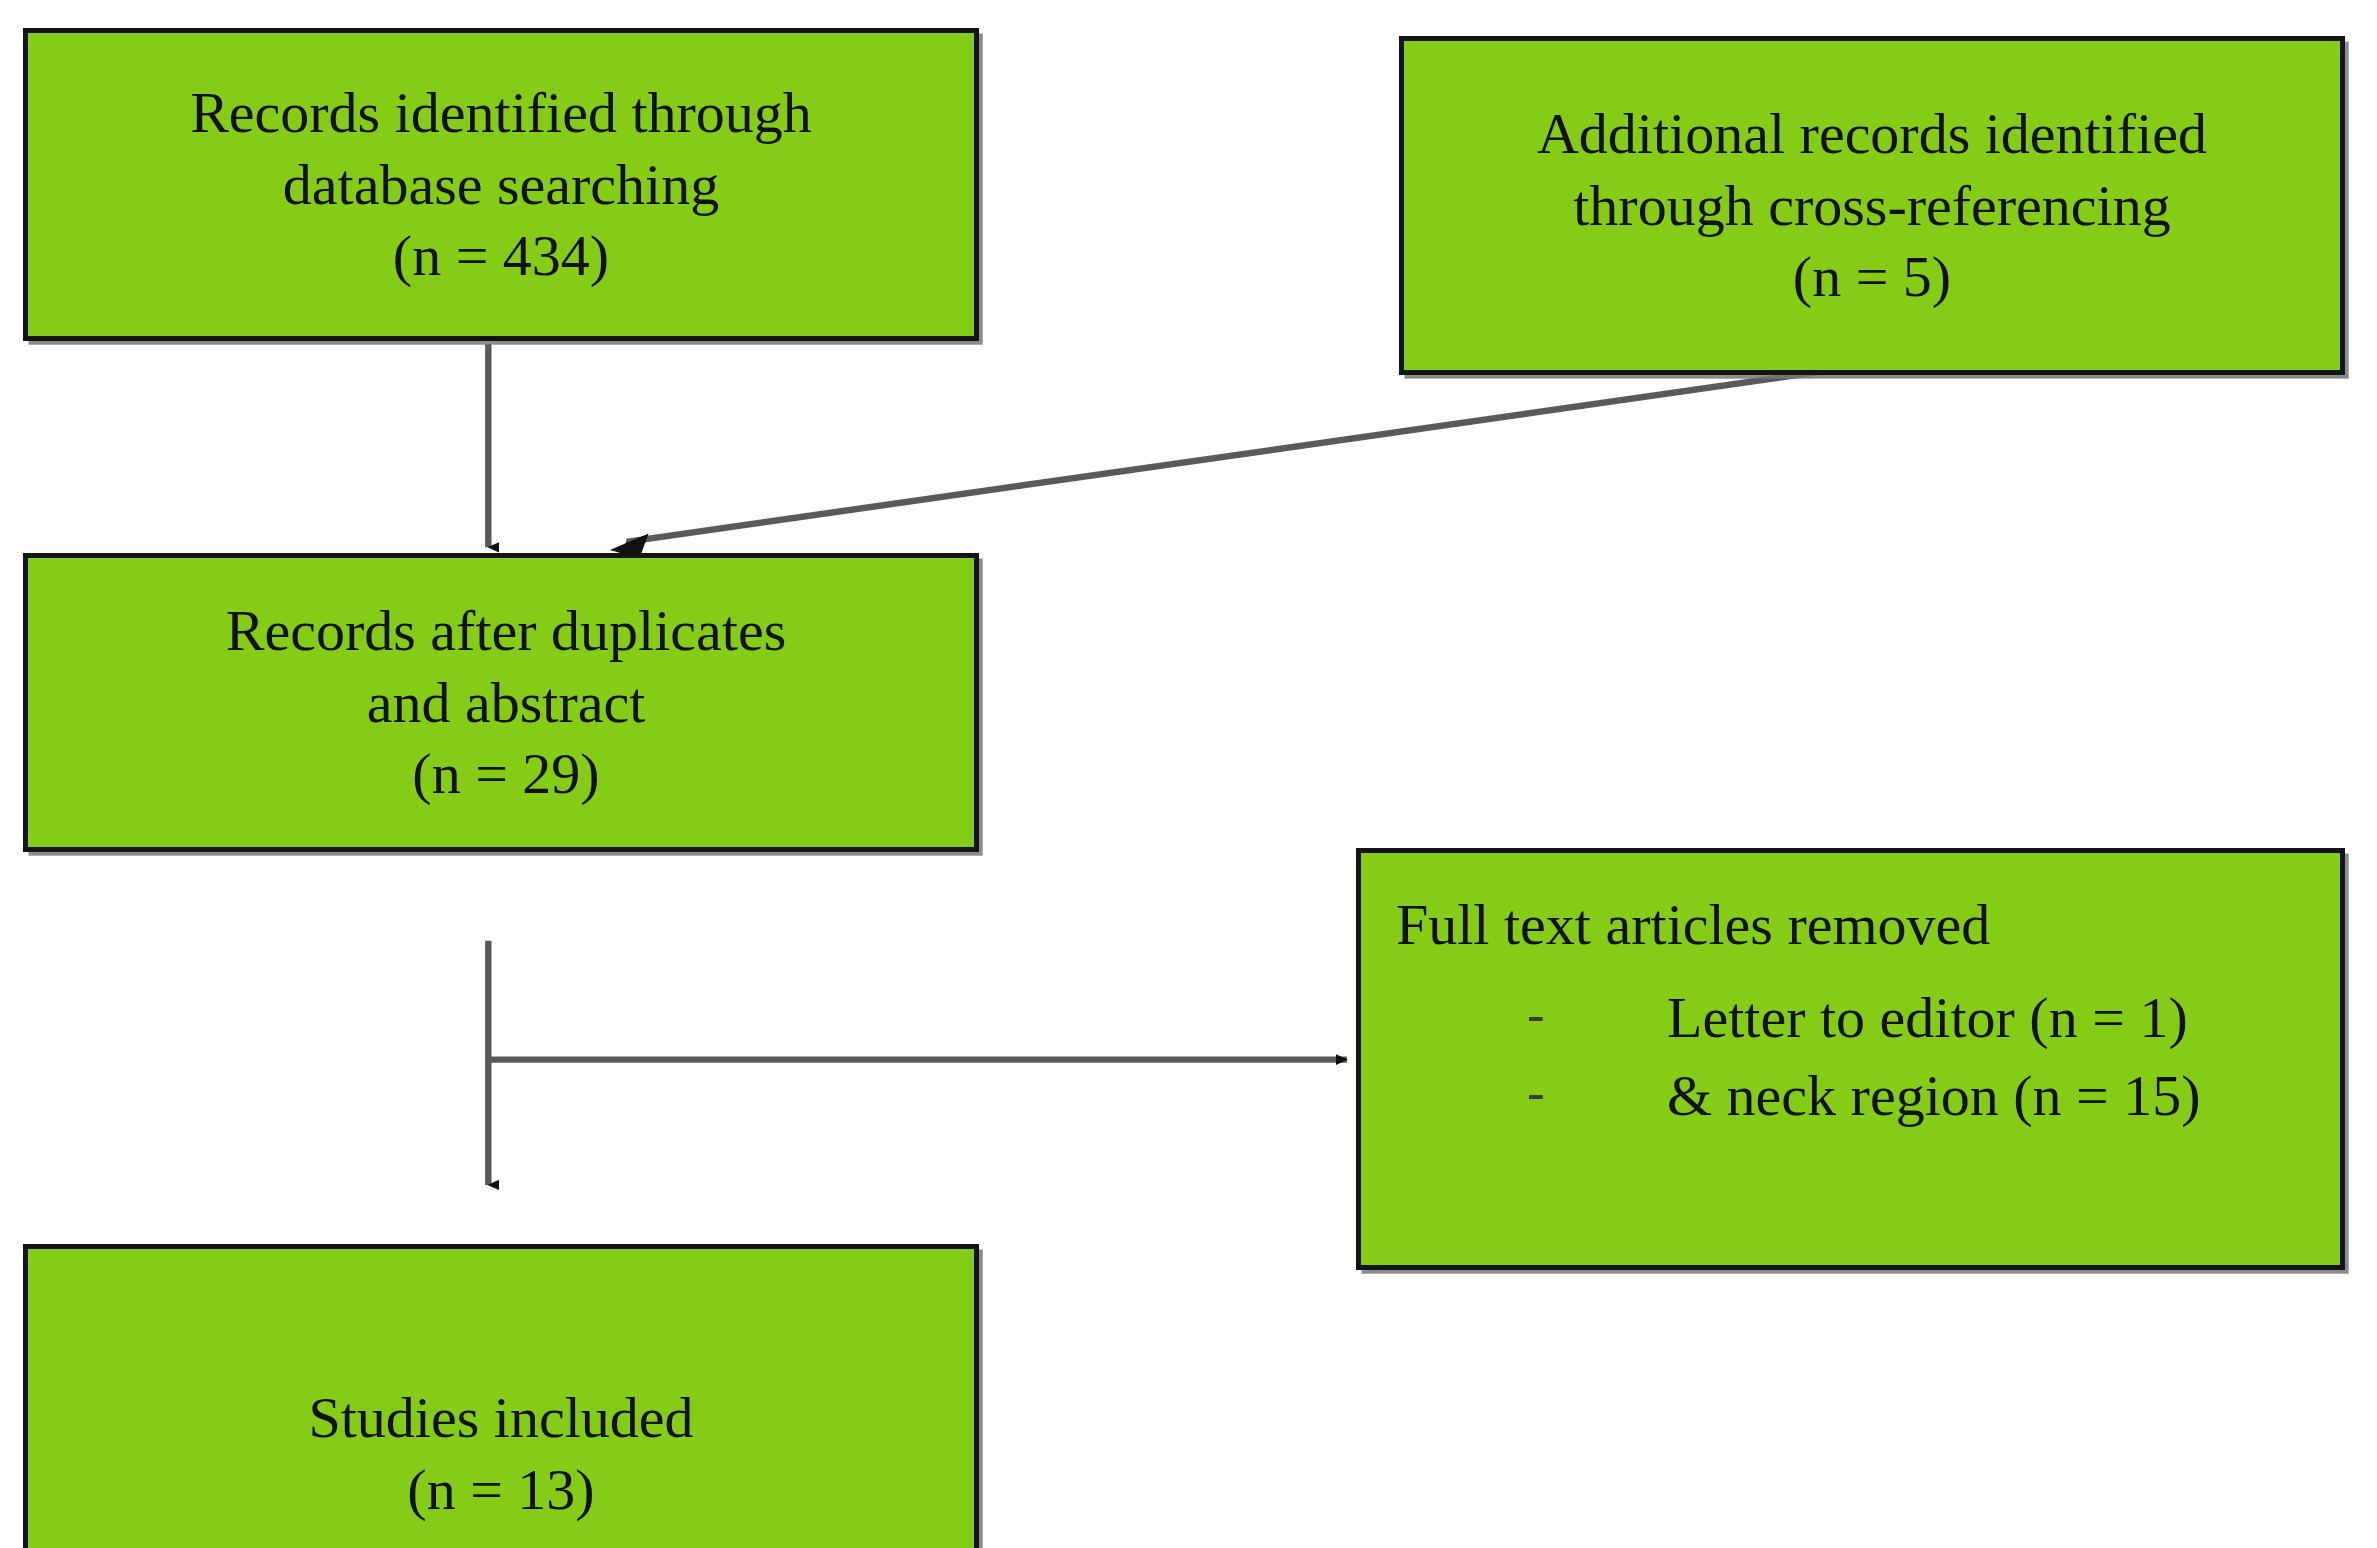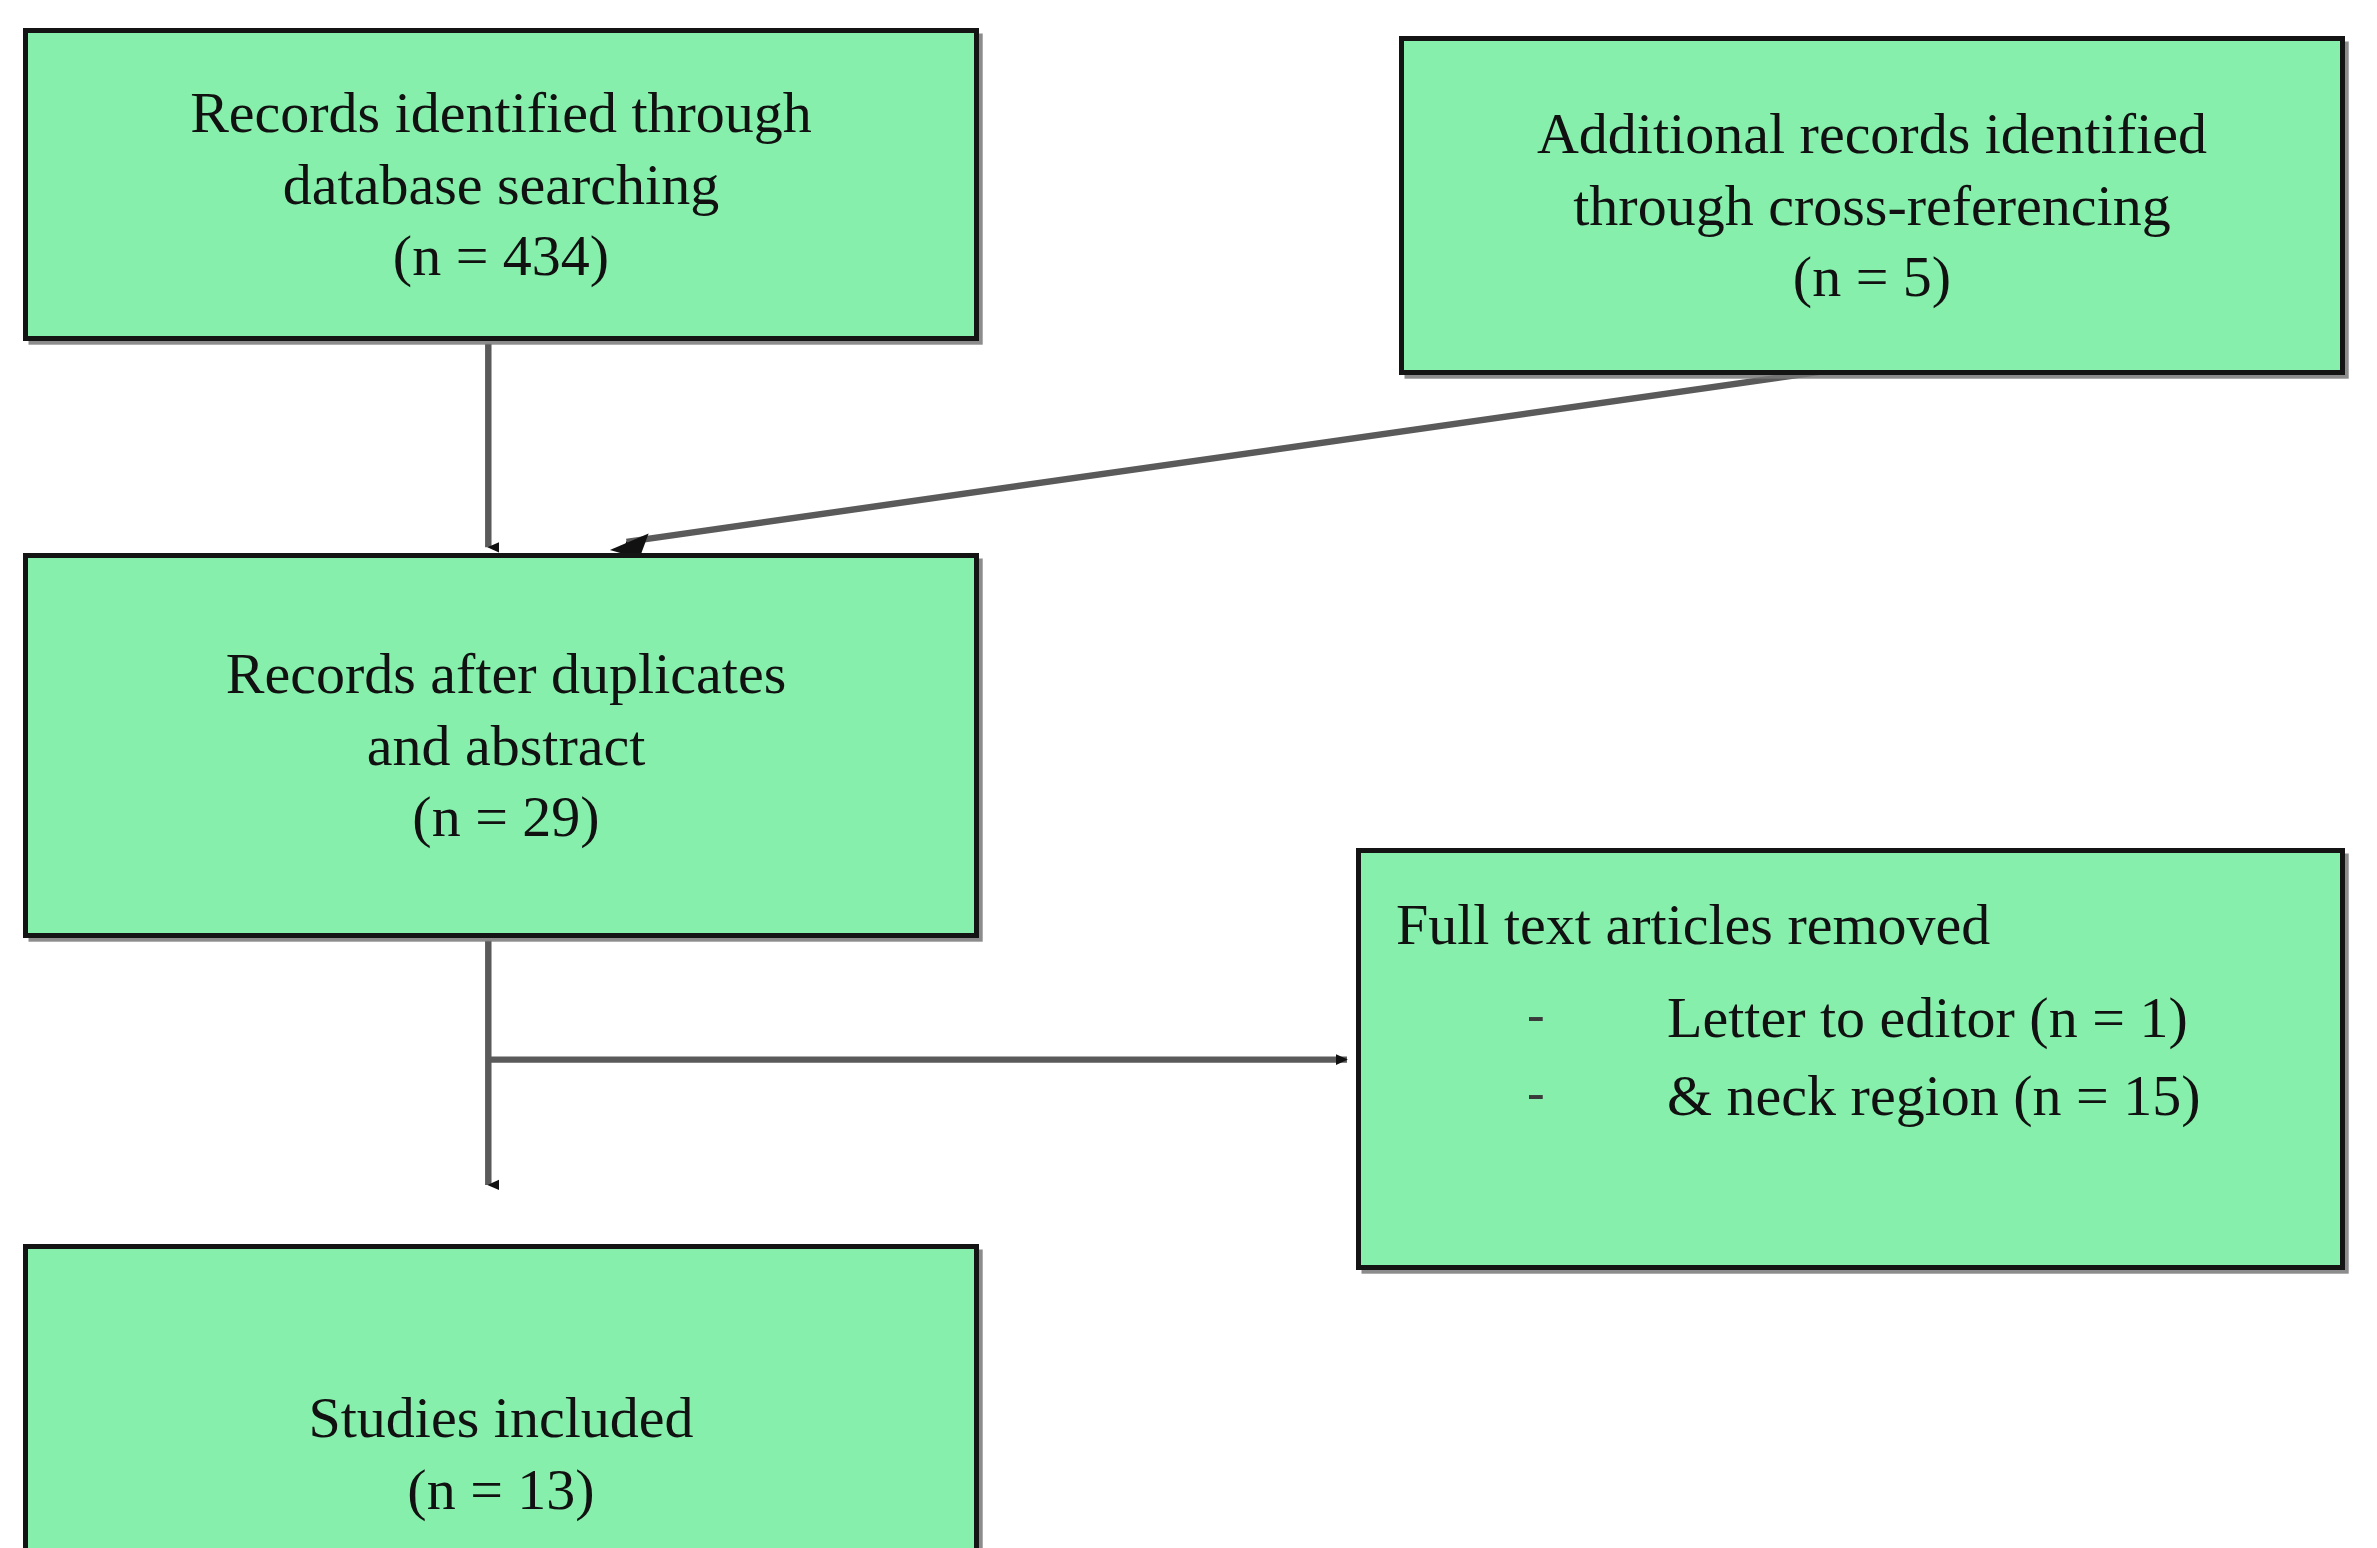--- a/index.html
+++ b/index.html
@@ -12,21 +12,21 @@
     position: relative;
     width: 2377px;
     height: 1548px;
     background: #ffffff;
     font-family: "Liberation Serif", "DejaVu Serif", serif;
     overflow: hidden;
   }
   .flow-box {
     position: absolute;
     box-sizing: border-box;
-    background: #86efac;
+    background: #84cc16;
     border: 5.5px solid #141414;
     box-shadow: 4.6px 4.6px 0 -0.9px rgba(120,120,120,0.85);
     display: flex;
     flex-direction: column;
     justify-content: center;
   }
   .box-text {
     text-align: center;
     font-size: 58px;
     line-height: 1.24;
@@ -133,21 +133,21 @@
   </div>
 
   <div class="flow-box" style="left:1399px; top:28px; width:946px; height:339px;margin-top:8px;">
     <div class="box-text">
       <span class="line">Additional records identified</span>
       <span class="line">through cross-referencing</span>
       <span class="line">(n = 5)</span>
     </div>
   </div>
 
-  <div class="flow-box" style="left:23px; top:553px; width:956px; height:385px;padding-left:10px;">
+  <div class="flow-box" style="left:23px; top:553px; width:956px; height:299px;padding-left:10px;">
     <div class="box-text">
       <span class="line">Records after duplicates</span>
       <span class="line">and abstract</span>
       <span class="line">(n = 29)</span>
     </div>
   </div>
 
   <div class="flow-box box-left" style="left:1356px; top:848px; width:989px; height:422px;">
     <div class="box4-head">Full text articles removed</div>
     <ul class="bullet-list">

